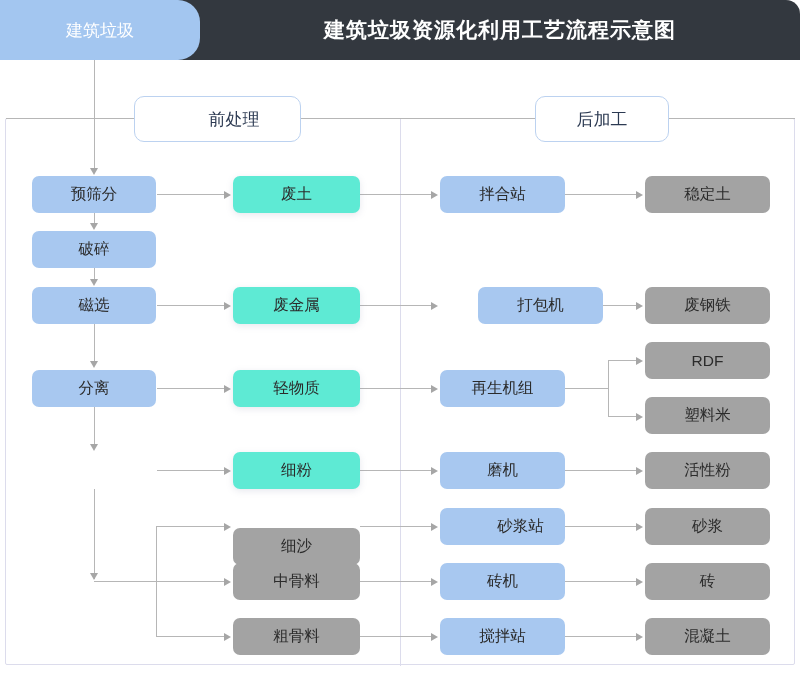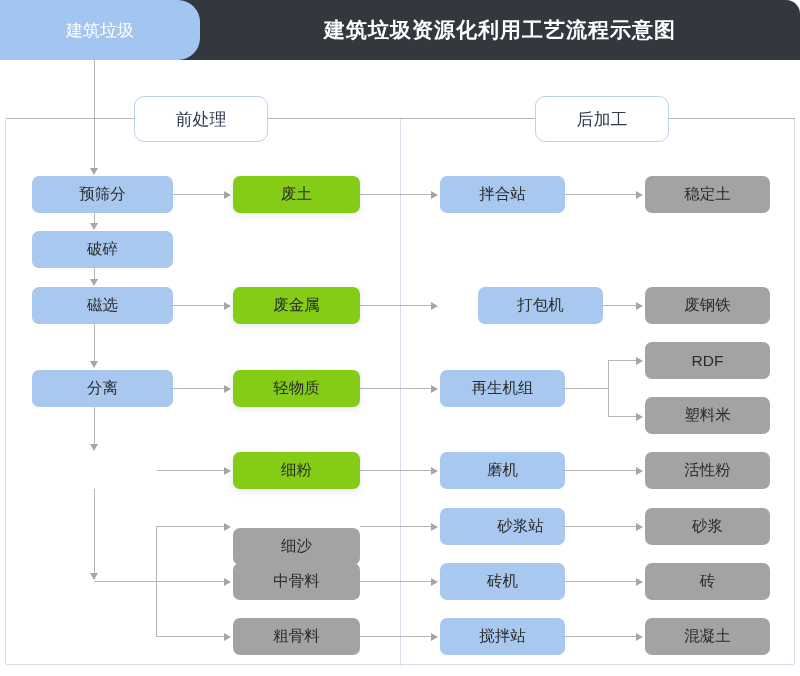--- a/index.html
+++ b/index.html
@@ -51,38 +51,38 @@
   
   .phase-pill{
     position:absolute;height:44px;
     background:#ffffff;
     border:1px solid #BCD2F0;
     border-radius:10px;
     display:flex;align-items:center;justify-content:center;
     color:#2C3A52;font-size:17px;white-space:nowrap;
     z-index:6;
   }
-  .phase-pre{left:134px;top:96px;width:132px;}
+  .phase-pre{left:134px;top:96px;width:132px;padding-left:33px;}
   .phase-post{left:535px;top:96px;width:132px;}
 
   
   .node{
     position:absolute;height:37px;
     border-radius:7px;
     display:flex;align-items:center;justify-content:center;
     font-size:15.5px;color:#2b2b2b;
     white-space:nowrap;
     box-sizing:border-box;
     z-index:4;
   }
   .n-blue{background:#A8C8F0;}
-  .n-white{background:#84cc16;box-shadow:0 2px 7px rgba(120,130,160,0.18);}
+  .n-white{background:#5eead4;box-shadow:0 2px 7px rgba(120,130,160,0.18);}
   .n-yellow{background:#a3a3a3;}
 
-  .col1{left:32px;width:141px;}
+  .col1{left:32px;width:124px;}
   .col2{left:233px;width:127px;}
   .col3{left:440px;width:125px;}
   .col4{left:645px;width:125px;}
 
   
   .ln{position:absolute;background:#B6B6B6;z-index:2;}
   .lh{height:1px;}
   .lv{width:1px;}
   .arrow-r{
     position:absolute;width:0;height:0;

